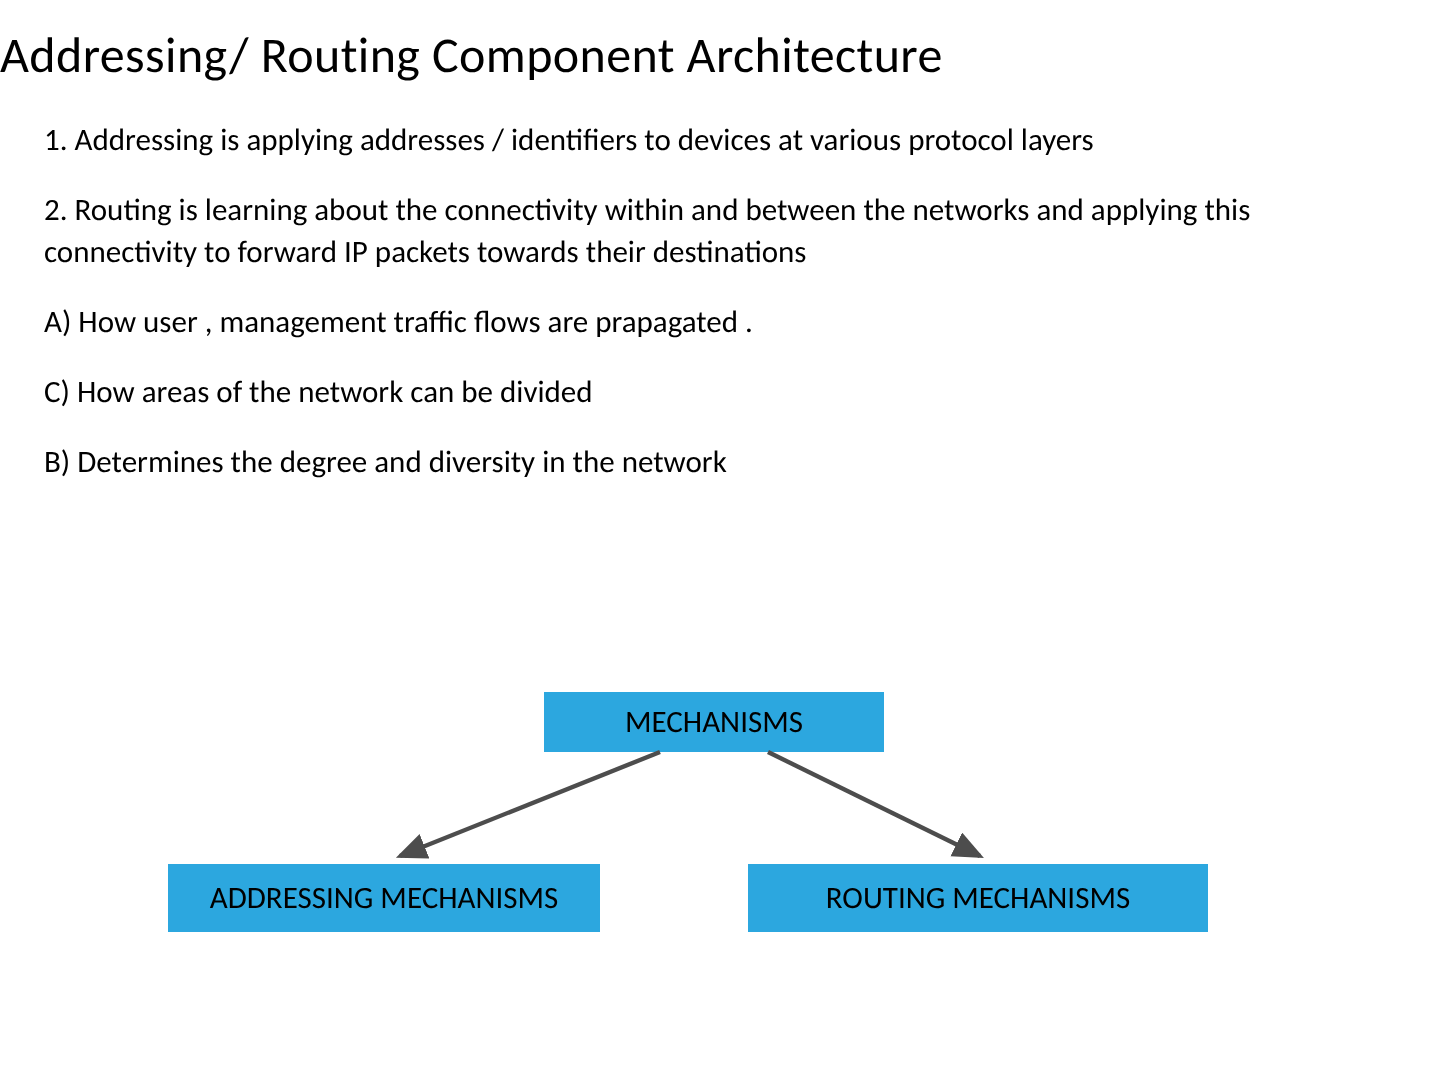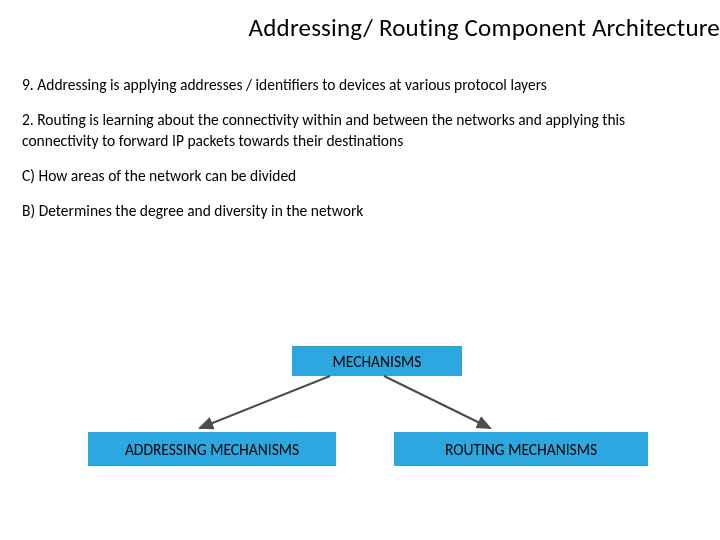--- a/index.html
+++ b/index.html
@@ -6,24 +6,24 @@
   html, body { margin: 0; padding: 0; }
   body {
     width: 720px;
     height: 540px;
     font-family: Calibri, "Segoe UI", Arial, sans-serif;
     background: #fff;
     color: #000;
     position: relative;
   }
   .title {
-    text-align: right;
+    text-align: left;
     font-size: 25px;
     font-weight: 400;
-    margin: 12px 0 32px 0;
+    margin: 12px 0 18px 0;
     letter-spacing: 0.2px;
   }
   .content {
     padding: 0 22px;
   }
   .para {
     font-size: 15.5px;
     line-height: 1.35;
     margin: 0 0 14px 0;
   }
@@ -36,57 +36,57 @@
   }
   .box {
     position: absolute;
     background: #2CA7DF;
     color: #000;
     font-size: 15.5px;
     display: flex;
     align-items: center;
     justify-content: center;
     border: 1px solid #2CA7DF;
-    margin-left: 20px;
   }
   .box.top {
     left: 272px;
     top: 0;
     width: 170px;
     height: 30px;
   }
   .box.left {
-    left: 68px;
+    left: 84px;
     top: 86px;
-    width: 248px;
+    width: 216px;
     height: 34px;
   }
   .box.right {
     left: 374px;
     top: 86px;
-    width: 254px;
+    width: 230px;
     height: 34px;
   }
   .arrows {
     position: absolute;
     left: 0;
     top: 0;
     width: 720px;
     height: 170px;
     pointer-events: none;
   }
 </style>
 </head>
 <body>
 
 <h1 class="title">Addressing/ Routing Component Architecture</h1>
 
 <div class="content">
-  <p class="para">9. Addressing is applying addresses / identifiers  to devices at various protocol layers</p>
+  <p class="para">1. Addressing is applying addresses / identifiers  to devices at various protocol layers</p>
   <p class="para">2. Routing is learning about the connectivity  within and between   the networks  and applying this connectivity to  forward IP packets  towards their destinations</p>
+  <p class="para">A)   How user  , management  traffic flows are prapagated .</p>
   <p class="para">C)   How areas of the network can be divided</p>
   <p class="para">B)   Determines the degree and diversity  in the network</p>
 </div>
 
 <div class="diagram">
   <div class="box top">MECHANISMS</div>
   <svg class="arrows" viewBox="0 0 720 170">
     <defs>
       <marker id="ah" markerWidth="10" markerHeight="10" refX="6" refY="3" orient="auto">
         <path d="M0,0 L7,3 L0,6 Z" fill="#4d4d4d"></path>

